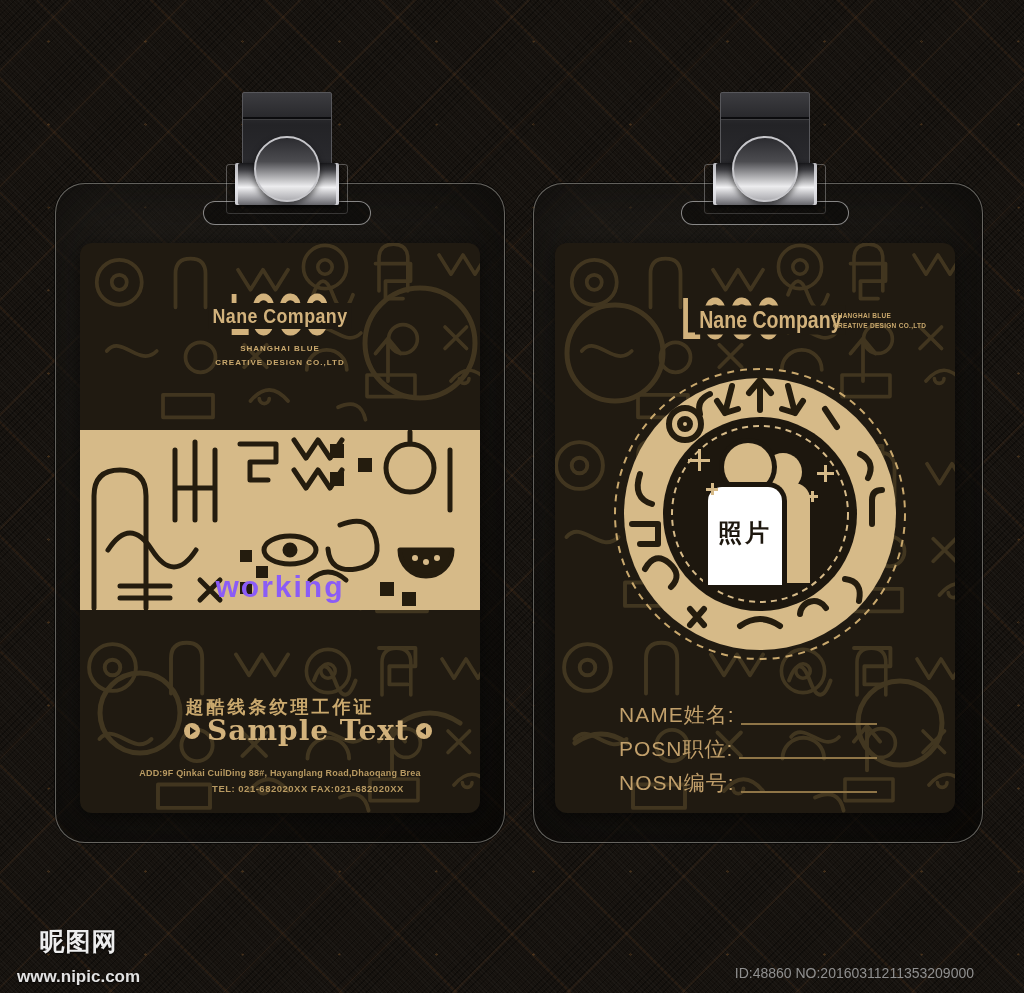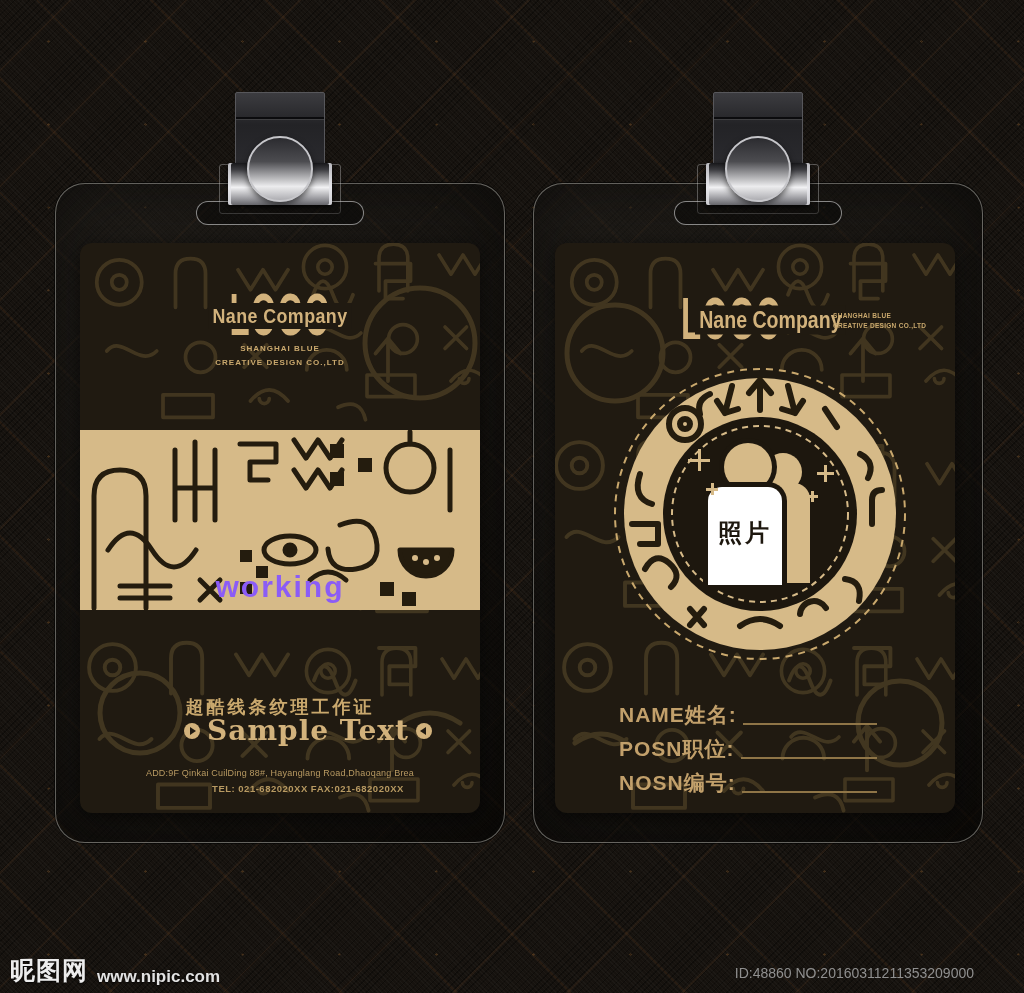--- a/index.html
+++ b/index.html
@@ -10,21 +10,21 @@
     background-image:
       repeating-linear-gradient(45deg, rgba(255,255,255,0.028) 0 1px, transparent 1px 3px),
       repeating-linear-gradient(-45deg, rgba(0,0,0,0.35) 0 1px, transparent 1px 5px),
       repeating-linear-gradient(45deg, transparent 0 79px, rgba(205,125,60,0.09) 79px 81px),
       repeating-linear-gradient(-45deg, transparent 0 79px, rgba(205,125,60,0.07) 79px 81px),
       radial-gradient(rgba(220,140,60,0.22) 1px, transparent 1.6px);
     background-size: auto, auto, auto, auto, 97px 83px;
   }
 
   
-  .badge { position:absolute; width:450px; height:751px; }
+  .badge { position:absolute; width:450px; height:751px;padding-left:14px; }
   .badge-front { left:55px; top:92px; }
   .badge-back  { left:533px; top:92px; }
 
   .holder {
     position:absolute; left:0; top:91px; width:448px; height:658px;
     border:1px solid rgba(175,175,170,0.5); border-radius:30px;
     background:linear-gradient(135deg, rgba(42,40,36,0.45), rgba(10,9,7,0.55));
     box-shadow: inset 0 0 70px rgba(0,0,0,0.55), 0 0 0 1px rgba(0,0,0,0.55);
   }
   .tab-rect {
@@ -117,21 +117,21 @@
     justify-content:center; align-items:center; gap:7px;margin-left:28px; }
   .sample-text { font-family:"DejaVu Serif", serif; font-weight:bold; font-size:28px;
     color:#d2b27c; letter-spacing:1px; line-height:1; }
   .deco-circle { position:relative; width:16px; height:16px; border-radius:50%; background:#d2b27c; }
   .deco-circle::after { content:""; position:absolute; top:4px; border-top:4px solid transparent; border-bottom:4px solid transparent; }
   .deco-right::after { left:6px; border-left:6px solid #201a11; }
   .deco-left::after  { left:4px; border-right:6px solid #201a11; }
   .company-line { position:absolute; top:508px; left:0; width:100%; text-align:center;
     font-size:11.5px; font-weight:bold; color:#c9a86d; letter-spacing:0.5px; }
   .address-line { position:absolute; top:525px; left:0; width:100%; text-align:center;
-    font-size:9px; font-weight:normal; color:#b89a62; letter-spacing:0.2px; }
+    font-size:9px; font-weight:bold; color:#b89a62; letter-spacing:0.2px; }
   .tel-line { position:absolute; top:540px; left:0; width:100%; text-align:center;
     font-size:9.5px; font-weight:bold; color:#b89a62; letter-spacing:0.5px;margin-left:28px; }
 
   
   .photo { position:absolute; left:55px; top:121px; width:300px; height:300px; }
   .photo-svg { position:absolute; inset:0; width:100%; height:100%; }
   .person { position:absolute; left:50%; top:50%; width:104px; height:142px; transform:translate(-50%,-50%); }
   .head-back { position:absolute; left:56px; top:10px; width:38px; height:38px; border-radius:50%; background:#d6ba88; }
   .body-back { position:absolute; left:54px; top:40px; width:48px; height:100px; border-radius:16px 16px 0 0; background:#d6ba88; }
   .head-front { position:absolute; left:16px; top:0; width:48px; height:48px; border-radius:50%;
@@ -145,25 +145,25 @@
       linear-gradient(#d6ba88,#d6ba88) center/100% 3px no-repeat,
       linear-gradient(#d6ba88,#d6ba88) center/3px 100% no-repeat; }
   .plus-a { left:-20px; top:6px;  width:22px; height:22px; }
   .plus-b { left:-2px;  top:40px; width:12px; height:12px; }
   .plus-c { right:-22px; top:22px; width:17px; height:17px; }
   .plus-d { right:-6px;  top:48px; width:11px; height:11px; }
 
   
   .fields { position:absolute; left:64px; top:452px; width:258px; }
   .field-row { display:flex; align-items:flex-end; height:34px; }
-  .field-label { font-size:21px; font-weight:bold; color:#c2a06b; letter-spacing:1px; white-space:nowrap; }
+  .field-label { font-size:21px; font-weight:normal; color:#c2a06b; letter-spacing:1px; white-space:nowrap; }
   .field-line { flex:1; border-bottom:2px solid #8f7547; margin:0 0 4px 6px; }
 
   
-  .wm-left { position:absolute; left:10px; bottom:6px; display:flex; align-items:flex-end; gap:9px; }
+  .wm-left { position:absolute; left:17px; bottom:6px; display:flex; align-items:center; gap:9px;flex-direction:column; }
   .wm-site { font-size:25px; font-weight:900; color:#ededed; letter-spacing:1px;
     text-shadow:0 1px 2px rgba(0,0,0,0.8); }
   .wm-url { font-size:17px; font-weight:bold; color:#e2e2e2; text-shadow:0 1px 2px rgba(0,0,0,0.8); }
   .wm-right { position:absolute; right:50px; bottom:12px; font-size:14px; color:#8f8f8f; }
 </style>
 </head>
 <body>
 
 <svg width="0" height="0" style="position:absolute" xmlns="http://www.w3.org/2000/svg">
   <defs>

